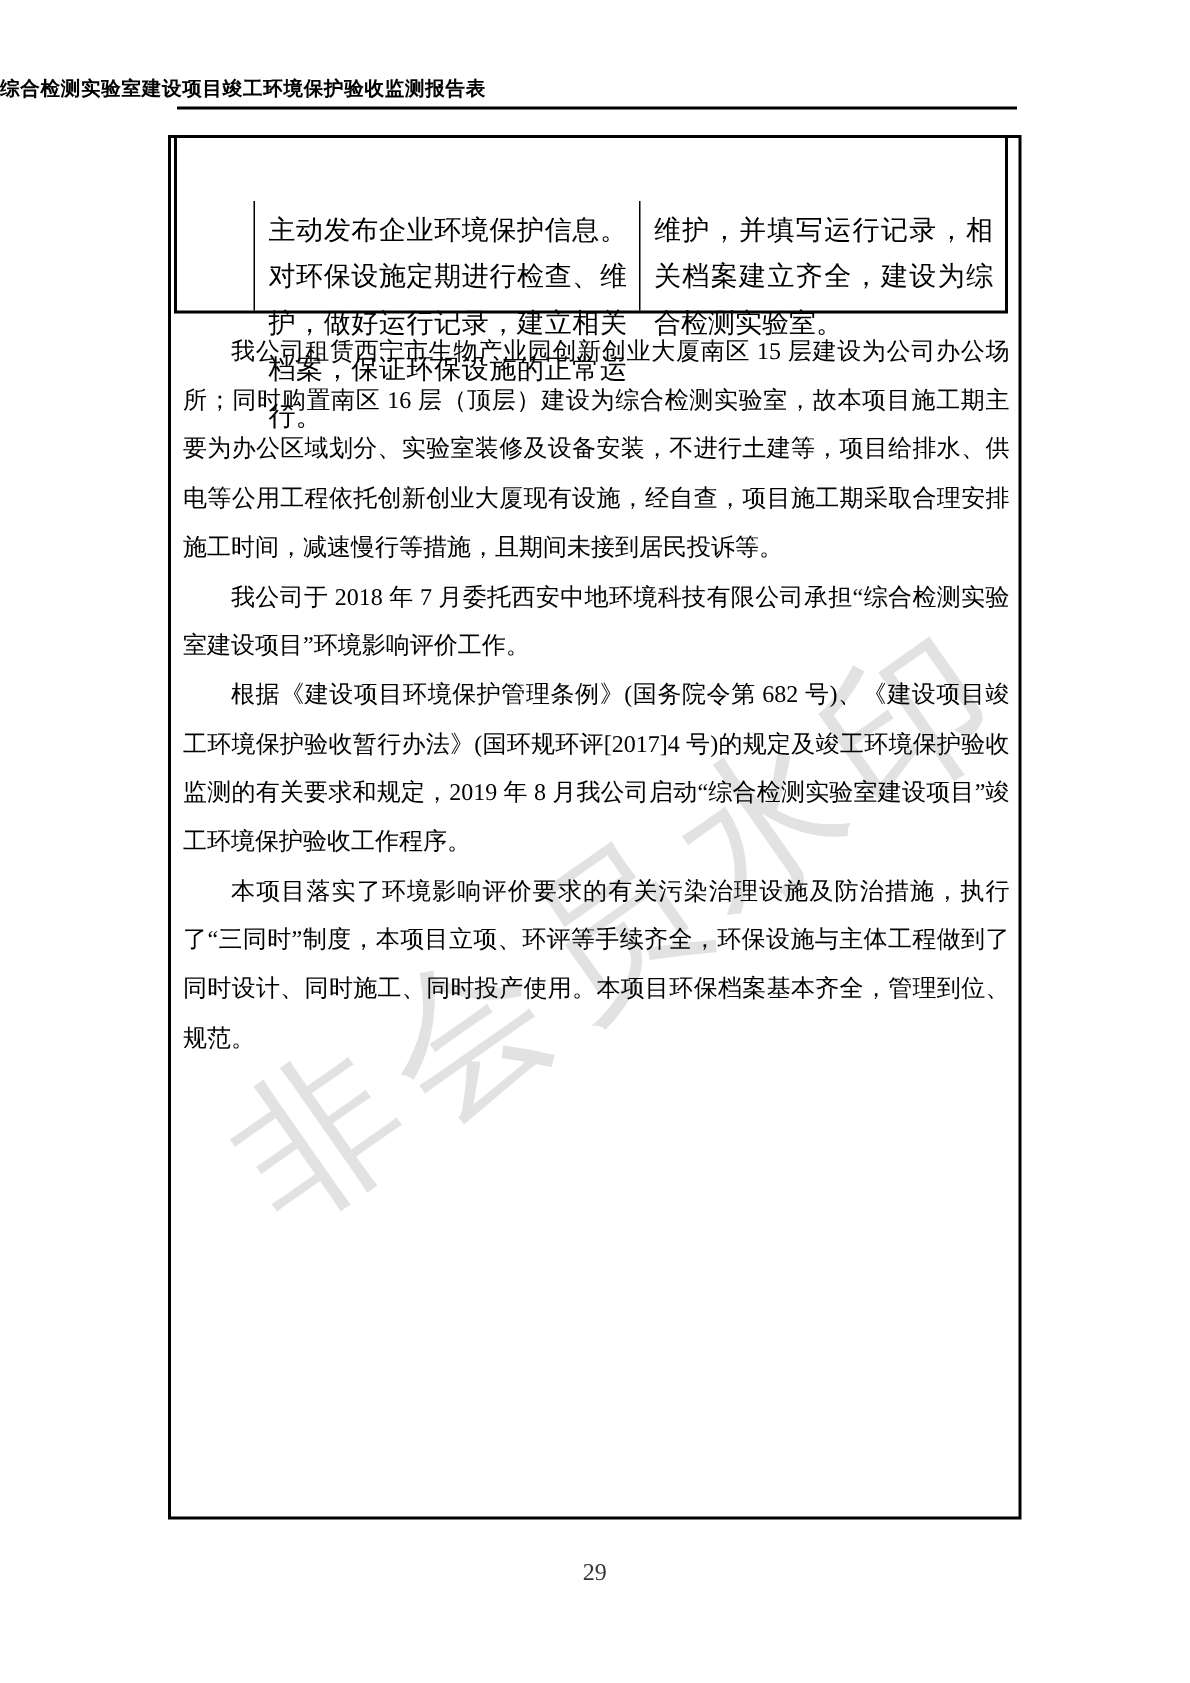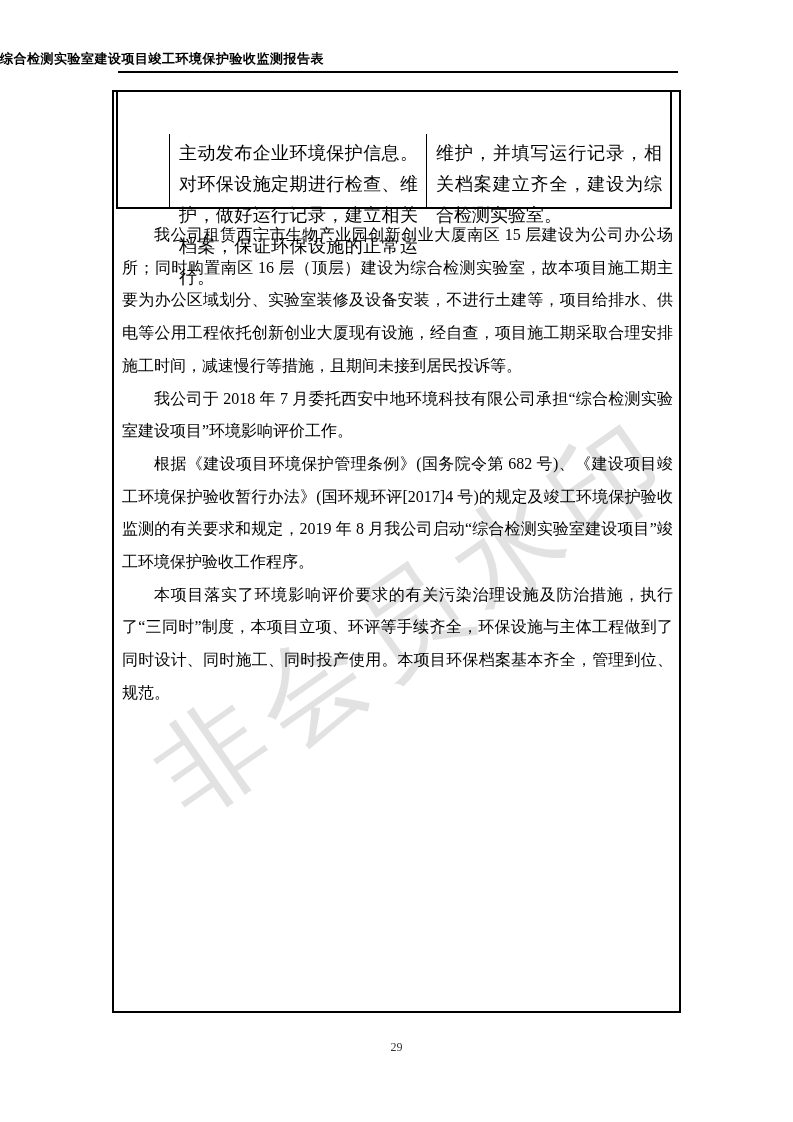--- a/index.html
+++ b/index.html
@@ -81,21 +81,21 @@
   .section-area p {
     font-size: 16px;
     line-height: 32.7px;
     text-indent: 2em;
     text-align: justify;
   }
   .page-number {
     position: absolute;
     top: 1040px; left: 0; width: 100%;
     text-align: center;
-    font-size: 12px;
+    font-size: 16px;
     color: #333333;
   }
 </style>
 </head>
 <body>
 
 <div class="watermark">非会员水印</div>
 
 <div class="doc-title">综合检测实验室建设项目竣工环境保护验收监测报告表</div>
 <div class="title-rule"></div>

